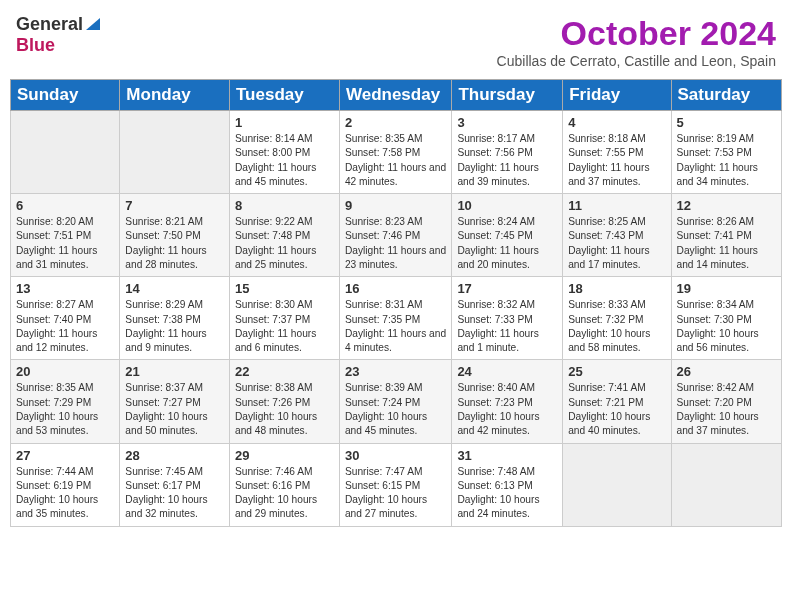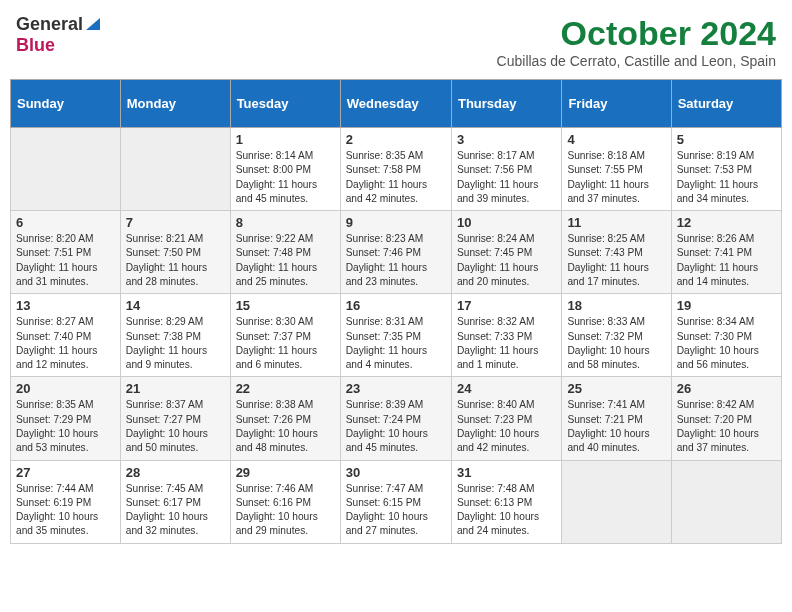--- a/index.html
+++ b/index.html
@@ -21,36 +21,36 @@
       display: flex;
       flex-direction: column;
       align-items: flex-start;
     }
     .title-area {
       text-align: right;
     }
     .month-title {
       font-size: 34px;
       font-weight: bold;
-      color: #15803d;
+      color: #a21caf;
     }
     .subtitle {
       font-size: 14px;
       color: #555;
     }
     table {
       width: 100%;
       border-collapse: collapse;
     }
     thead tr th {
       background-color: #1a6fbf;
       color: #fff;
       text-align: left;
-      padding: 16px 6px;
-      font-size: 13px;
+      padding: 5px 6px;
+      font-size: 17px;
       font-weight: bold;
       border: 1px solid #aaa;
     }
     tbody tr td {
       border: 1px solid #ccc;
       vertical-align: top;
       padding: 4px 5px;
       font-size: 10.5px;
       color: #333;
       width: 113px;

